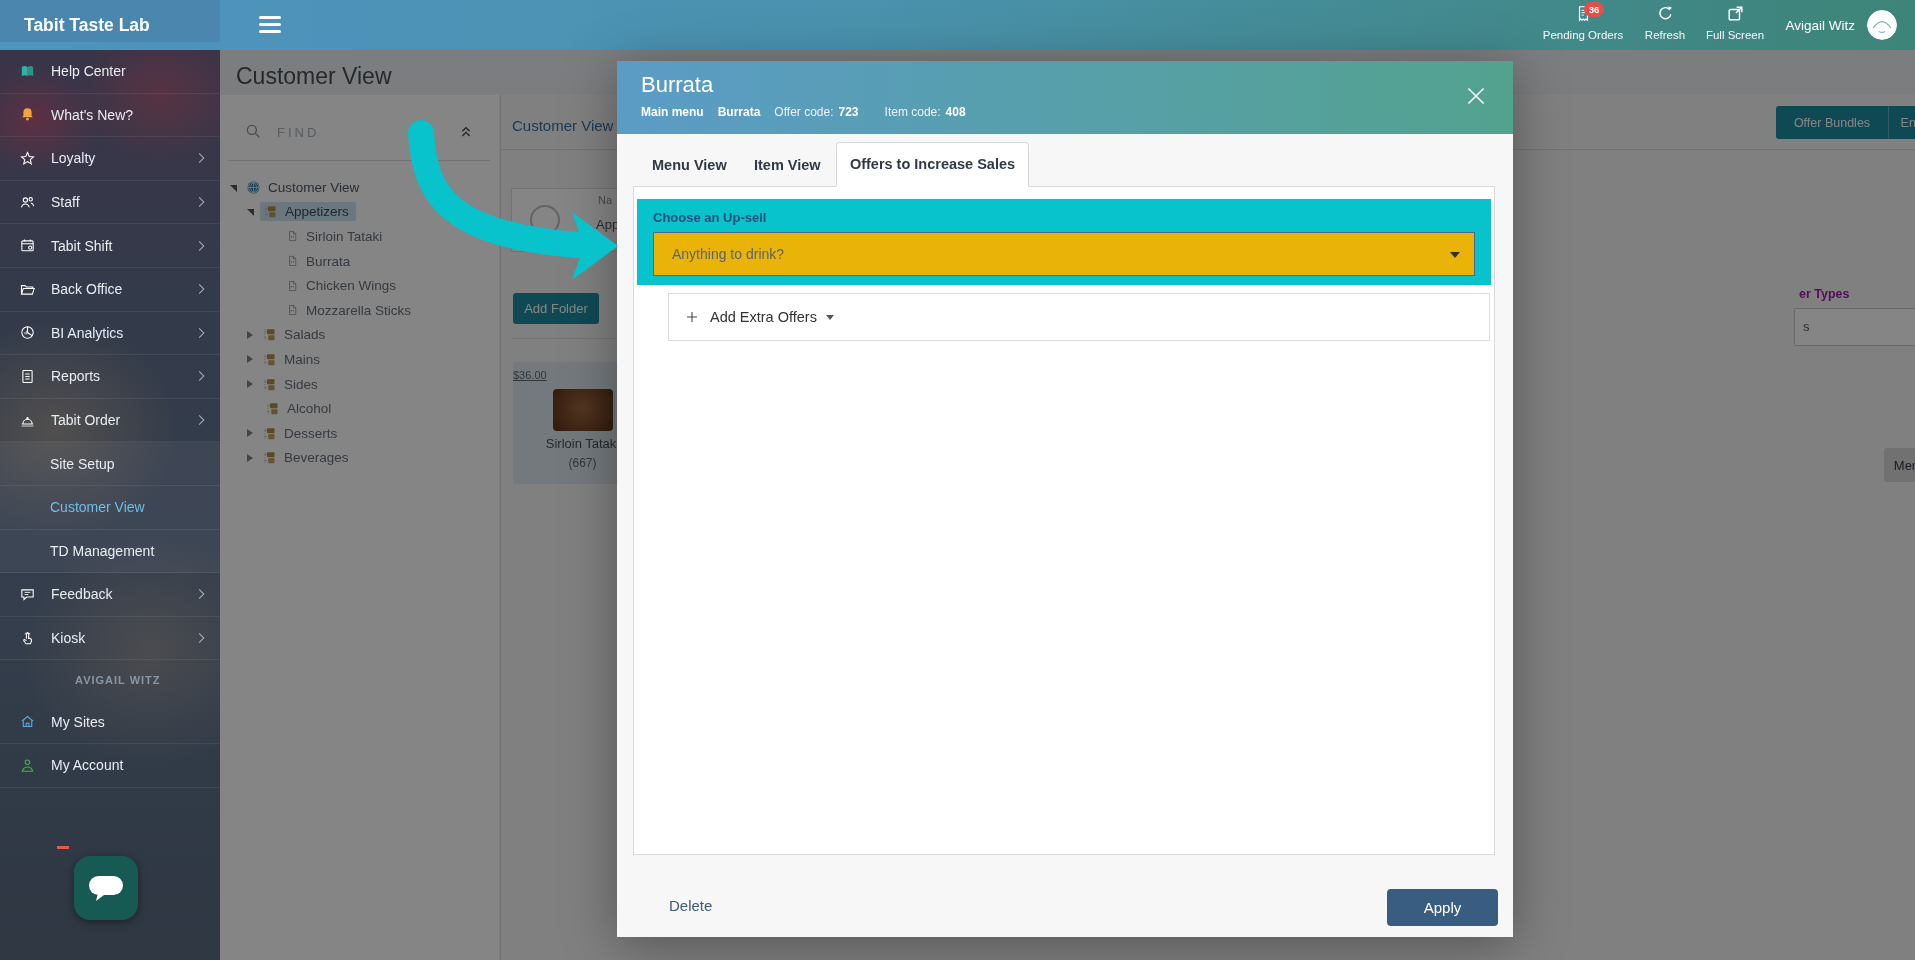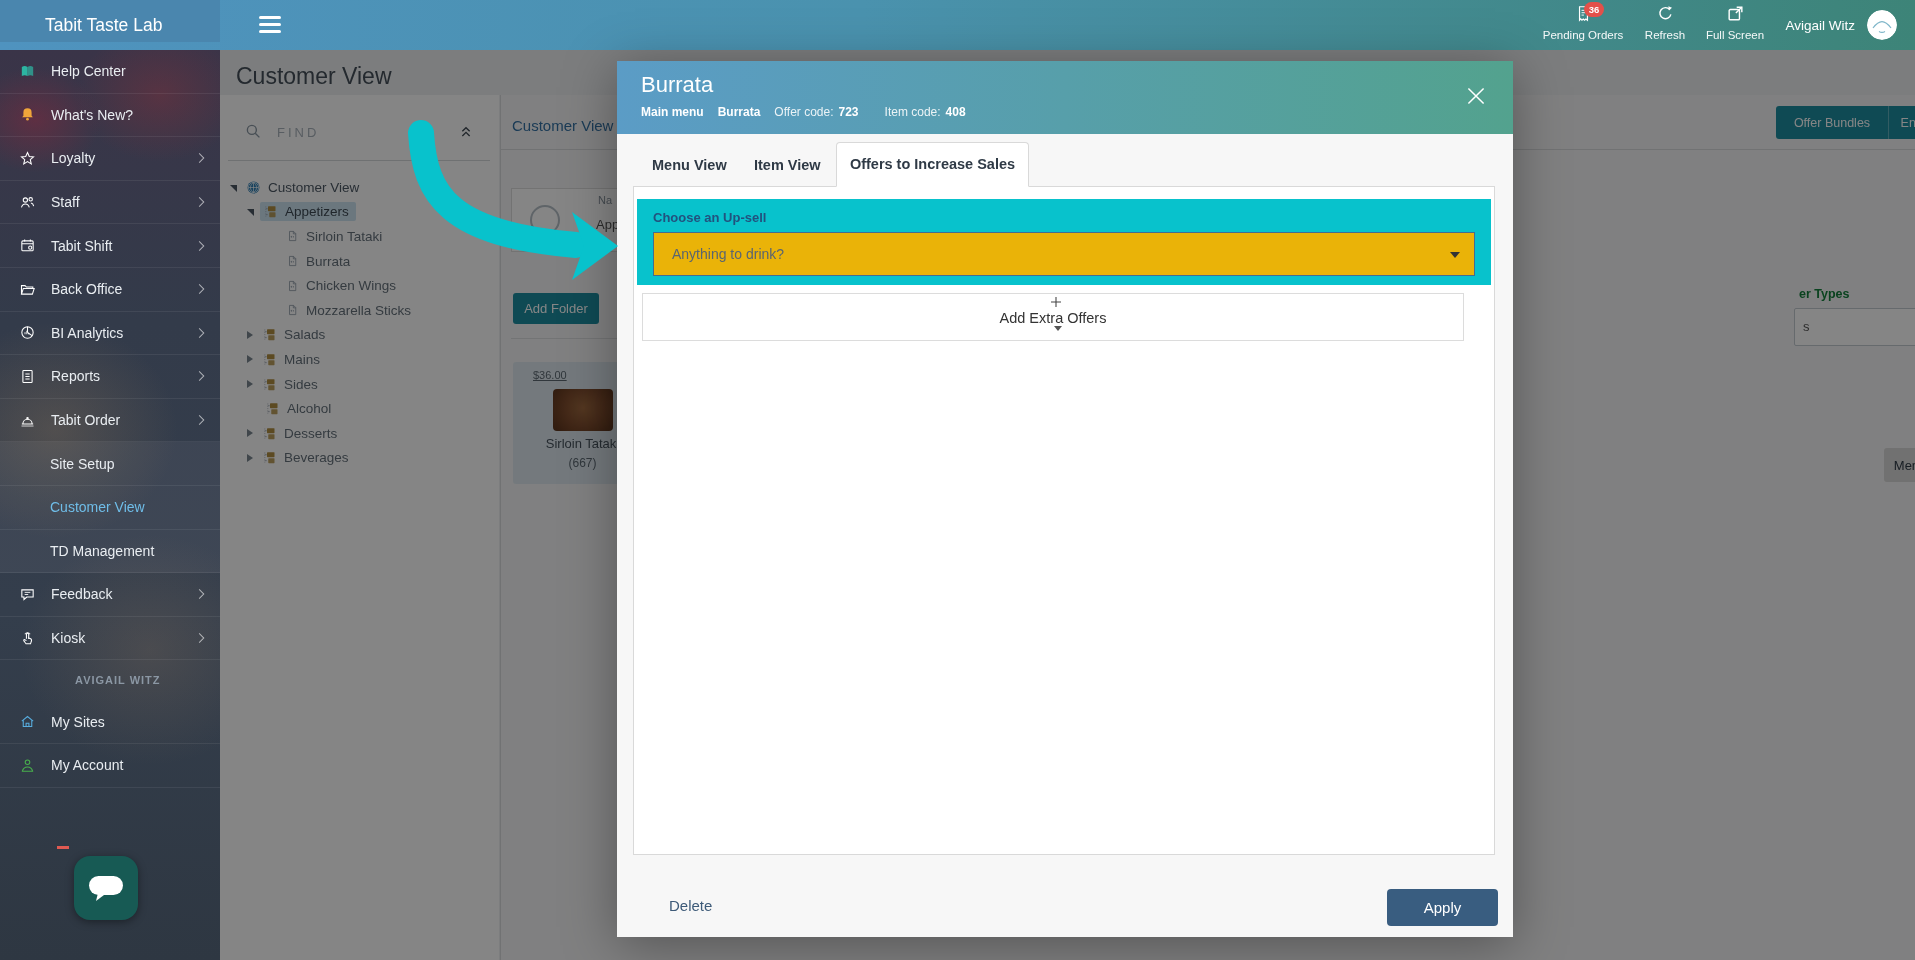--- a/index.html
+++ b/index.html
@@ -3,21 +3,21 @@
 <meta charset="utf-8">
 <style>
   * { margin:0; padding:0; box-sizing:border-box; }
   body { font-family:"Liberation Sans", sans-serif; background:#222; }
   .app { position:relative; width:1915px; height:960px; overflow:hidden; background:#eef0f1; }
 
   
   .topbar { position:absolute; left:0; top:0; width:1915px; height:50px;
     background:linear-gradient(90deg,#4f93bf 0%,#4a92ae 45%,#3d8478 100%); z-index:5; }
   .brand { position:absolute; left:0; top:0; width:220px; height:42px; background:#4a86ae;
-    color:#fff; font-size:17.5px; line-height:50px; padding-left:45px; white-space:nowrap; }
+    color:#fff; font-size:17.5px; line-height:50px; padding-left:24px; white-space:nowrap;font-weight:bold; }
   .hamburger { position:absolute; left:259px; top:16px; width:22px; height:18px; cursor:pointer; }
   .hamburger i { display:block; width:22px; height:3px; background:#fff; border-radius:2px; margin-bottom:4px; }
   .hact { position:absolute; top:4px; text-align:center; color:#fff; cursor:pointer; }
   .hicn { width:19px; height:19px; color:#fff; display:inline-block; }
   .hlabel { display:block; font-size:11.5px; color:rgba(255,255,255,.95); margin-top:2px; white-space:nowrap; }
   .badge { position:absolute; left:50%; margin-left:1px; top:-2px; min-width:20px; height:15px; background:#e3504a;
     border-radius:8px; color:#fff; font-size:9.5px; line-height:15px; padding:0 4px; font-weight:bold; }
   .huser { position:absolute; right:18px; top:10px; display:flex; align-items:center; cursor:pointer; }
   .hname { color:#fff; font-size:13.5px; margin-right:12px; }
   .avatar { width:30px; height:30px; border-radius:50%; overflow:hidden; display:block; }
@@ -75,31 +75,31 @@
   .mp-tab { position:absolute; left:11px; top:22px; font-size:15px; color:#3572a5; cursor:pointer; }
   .mp-tabline { position:absolute; left:0; top:54px; width:1415px; border-bottom:1px solid #d8dadc; }
   .catrow { position:absolute; left:10px; top:93px; width:120px; height:64px; background:#fff; border:1px solid #ddd; }
   .catcircle { position:absolute; left:18px; top:16px; width:30px; height:30px; border:2px solid #b6c0c8; border-radius:50%; }
   .cat-name-lbl { position:absolute; left:86px; top:5px; font-size:11px; color:#87929c; white-space:nowrap; }
   .cat-name-val { position:absolute; left:84px; top:28px; font-size:13px; color:#555; white-space:nowrap; }
   .addfolder { position:absolute; left:12px; top:198px; width:86px; height:31px; background:#1d8fa2; color:#ffffff;
     font-size:13px; border:none; border-radius:3px; cursor:pointer; }
   .mp-hr { position:absolute; left:10px; top:243px; width:150px; border-bottom:1px solid #dcdee0; }
   .card { position:absolute; left:12px; top:267px; width:139px; height:122px; background:#dfe9f0; border-radius:3px; cursor:pointer; }
-  .card-price { position:absolute; left:20px; top:7px; font-size:11px; color:#5e6a74;text-decoration:underline; }
+  .card-price { position:absolute; left:0; top:7px; font-size:11px; color:#5e6a74;text-decoration:underline; }
   .card-img { position:absolute; left:40px; top:27px; width:60px; height:42px; border-radius:4px;
     background:radial-gradient(circle at 50% 45%, #a06a40 0%, #7c4a2c 55%, #59331d 100%); }
   .card-name { position:absolute; left:0; top:74px; width:139px; text-align:center; font-size:13px; color:#46525c; white-space:nowrap; }
   .card-count { position:absolute; left:0; top:94px; width:139px; text-align:center; font-size:12px; color:#5e6a74; }
 
   .btn-group { position:absolute; display:flex; height:33px; border-radius:3px; overflow:hidden; }
   .btn-group .cell { color:#fff; font-size:12.5px; display:flex; align-items:center; justify-content:center; cursor:pointer; white-space:nowrap; }
   .grp-teal { left:1275px; top:11px; } .grp-teal .cell { background:#1d8fa2; }
   .btn-group .cell + .cell { border-left:1px solid rgba(255,255,255,.3); }
-  .frag-label { position:absolute; font-size:12.5px; font-weight:bold; color:#15803d; white-space:nowrap; }
+  .frag-label { position:absolute; font-size:12.5px; font-weight:bold; color:#a21caf; white-space:nowrap; }
   .ot-select { position:absolute; left:1293px; top:213px; width:151px; height:38px; background:#fff; border:1px solid #c3cbd2;
     border-radius:2px; font-size:13px; color:#555; padding:10px 8px; cursor:pointer; }
   .flat-btn { position:absolute; top:353px; height:34px; background:#d8d8d8; border:none; border-radius:3px;
     color:#2f3a46; font-size:13px; cursor:pointer; }
 
   
   .overlay { position:absolute; left:220px; top:50px; width:1695px; height:910px; background:rgba(0,0,0,.48); z-index:10; }
 
   
   .modal { position:absolute; left:617px; top:61px; width:896px; height:876px; background:#f7f7f7; z-index:20;
@@ -116,22 +116,22 @@
   .m-tab-active { position:absolute; left:219px; top:81px; width:193px; height:45px; background:#fff;
     border:1px solid #d9d9d9; border-bottom:1px solid #fff; border-radius:4px 4px 0 0; z-index:3;
     text-align:center; line-height:43px; font-size:14.5px; font-weight:600; color:#2f3a46; cursor:pointer; }
   .m-panel { position:absolute; left:16px; top:125px; width:862px; height:669px; background:#fff; border:1px solid #d9d9d9; z-index:2; }
   .upsell-box { position:absolute; left:3px; top:12px; width:854px; height:86px; background:#08c2cc;padding-left:44px; }
   .upsell-label { position:absolute; left:16px; top:11px; font-size:13px; font-weight:600; color:#22527e; }
   .upsell-select { position:absolute; left:16px; top:33px; width:822px; height:44px; background:#eab308;
     border:1px solid #456c8f; display:flex; align-items:center; padding:0 18px; font-size:14px; color:#5a6570; cursor:pointer; }
   .sel-caret { position:absolute; right:14px; top:19px; width:0; height:0; border-left:5px solid transparent;
     border-right:5px solid transparent; border-top:6px solid #333; }
-  .addoffers { position:absolute; left:8px; top:106px; width:822px; height:48px; background:#fff; border:1px solid #dcdcdc;
-    display:flex; align-items:center; cursor:pointer;flex-direction:column; }
+  .addoffers { position:absolute; left:34px; top:106px; width:822px; height:48px; background:#fff; border:1px solid #dcdcdc;
+    display:flex; align-items:center; cursor:pointer; }
   .addoffers .plus { width:16px; height:16px; color:#444; margin:0 10px 0 15px; }
   .addoffers .ao-label { font-size:14.5px; color:#333; }
   .ao-caret { width:0; height:0; border-left:4.5px solid transparent; border-right:4.5px solid transparent;
     border-top:5.5px solid #555; margin-left:9px; }
   .m-delete { position:absolute; left:52px; top:836px; font-size:15px; color:#3d5a78; cursor:pointer; }
   .m-apply { position:absolute; left:770px; top:828px; width:111px; height:37px; background:#395d80; border:none;
     border-radius:4px; color:#fff; font-size:15px; cursor:pointer; }
 
   
   .arrow { position:absolute; left:0; top:0; z-index:30; pointer-events:none; }

